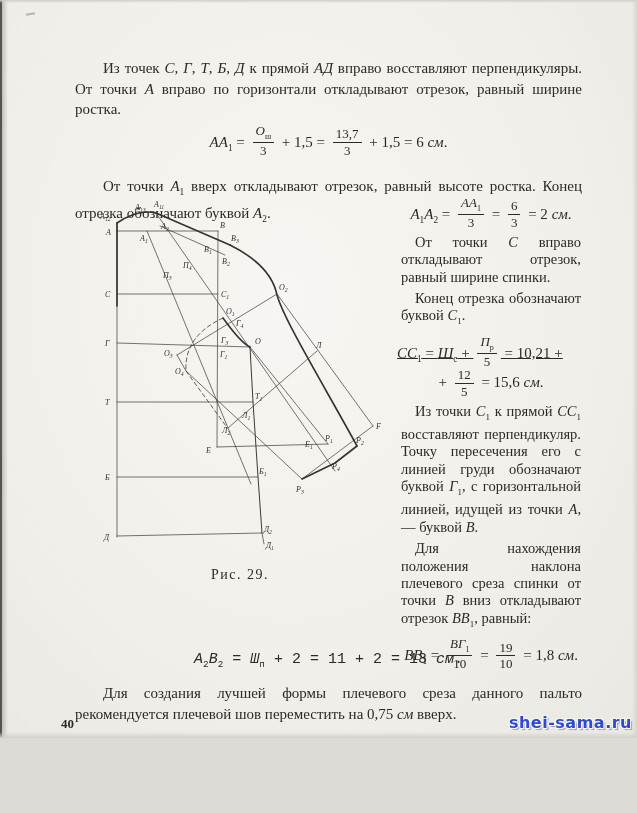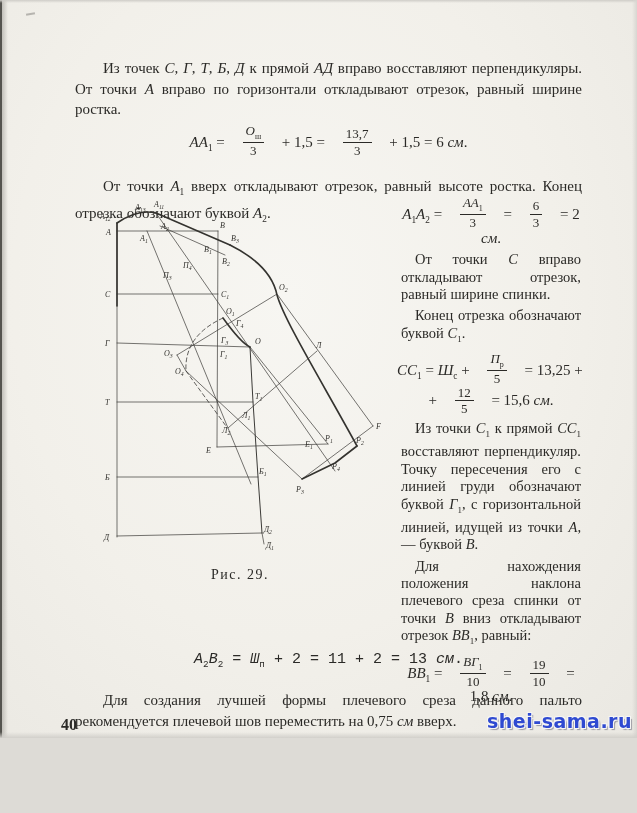--- a/index.html
+++ b/index.html
@@ -16,47 +16,47 @@
   .edge-right{right:0;top:0;bottom:0;width:5px;background:linear-gradient(to left,#d8d6d1,rgba(0,0,0,0));}
   .edge-bottom{left:0;right:0;bottom:0;height:6px;background:linear-gradient(to top,#d2d0cb,rgba(0,0,0,0));}
   .artifact{position:absolute;left:26px;top:13px;width:9px;height:2px;background:#b6b4af;transform:rotate(-10deg);}
 
   .blk{position:absolute;}
   .body-text{font-size:15px;line-height:20.5px;text-align:justify;}
   .body-text p{margin:0;text-indent:28px;}
   .p1{left:75px;top:58px;width:507px;}
   .p2{left:75px;top:160px;width:507px;margin-top:16px;}
   .p3{left:75px;top:599px;width:507px;}
-  .p4{left:75px;top:683px;width:507px;margin-top:7px;}
+  .p4{left:75px;top:683px;width:507px;}
 
   .formula{font-size:15px;color:#2b2a27;}
   .formula i{font-style:italic;}
   .f1{left:75px;top:124px;width:507px;text-align:center;}
   .f5{left:75px;top:651px;width:507px;text-align:center;font-family:Liberation Mono, monospace;}
-  .frac{display:inline-block;vertical-align:-0.55em;text-align:center;line-height:1.05;margin:0 14px;}
+  .frac{display:inline-block;vertical-align:-0.55em;text-align:center;line-height:1.05;margin:0 4px;}
   .frac .num{display:block;padding:0 3px 1px;border-bottom:1px solid #2b2a27;font-size:13px;}
   .frac .den{display:block;padding-top:1px;font-size:13px;}
   sub{font-size:0.62em;}
   i{font-style:italic;}
 
   .rcol{left:397px;top:196px;width:188px;font-size:14.5px;line-height:17.4px;text-align:justify;}
   .rcol p{margin:4px;text-indent:14px;}
   .rcol .formula{margin:0;}
   .rf2{text-align:center;margin:0 0 9px 0;}
-  .rf3a{margin:5px 0 2px 2px;text-align:left;}
+  .rf3a{margin:5px 0 2px 2px;text-align:left;text-decoration:underline;}
   .rf3b{text-align:center;margin:2px 0 9px 0;}
   .rf4{text-align:center;margin-top:6px;}
 
   .caption{left:80px;top:567px;width:320px;text-align:center;font-size:14px;letter-spacing:1.5px;}
-  .pagenum{left:61px;top:716px;font-size:16px;font-weight:bold;}
+  .pagenum{left:61px;top:716px;font-size:13px;font-weight:bold;}
 
   .watermark{
     right:5px;bottom:6px;
     font-family:"DejaVu Sans","Liberation Sans",sans-serif;
-    font-weight:700;font-size:19px;letter-spacing:0.5px;color:#2f4ad1;
+    font-weight:700;font-size:16px;letter-spacing:0.5px;color:#2f4ad1;
     text-shadow:-1px -1px 0 #f6f6f4, 1px -1px 0 #f6f6f4, -1px 1px 0 #f6f6f4,
                  1px 1px 0 #f6f6f4, 2px 2px 1px #9b9aa2;
   }
 
   .diagram{left:80px;top:196px;width:320px;height:370px;}
   .diagram svg{display:block;}
   .dline{stroke:#3b3a37;stroke-width:0.7;fill:none;stroke-linejoin:round;stroke-linecap:round;}
   .dmed{stroke:#3b3a37;stroke-width:1;fill:none;stroke-linejoin:round;stroke-linecap:round;}
   .dthick{stroke:#34332f;stroke-width:1.6;fill:none;stroke-linejoin:round;stroke-linecap:round;}
   .ddash{stroke:#3b3a37;stroke-width:0.8;fill:none;stroke-dasharray:4 3;stroke-linecap:round;}
@@ -163,21 +163,21 @@
         </g>
     </svg>
   </div>
 
   <div class="blk caption">Рис. 29.</div>
 
   <div class="blk body-text rcol">
     <div class="formula rf2"><i>А</i><sub>1</sub><i>А</i><sub>2</sub><span> = </span><span class="frac"><span class="num"><i>АА</i><sub>1</sub></span><span class="den"><span>3</span></span></span><span> = </span><span class="frac"><span class="num"><span>6</span></span><span class="den"><span>3</span></span></span><span> = 2 </span><i>см</i><span>.</span></div>
     <p>От точки <i>С</i> вправо откладывают отрезок, равный ширине спинки.</p>
     <p>Конец отрезка обозначают буквой <i>С</i><sub>1</sub>.</p>
-    <div class="formula rf3a"><i>СС</i><sub>1</sub><span> = </span><i>Ш</i><sub>с</sub><span> + </span><span class="frac"><span class="num"><i>П</i><sub>р</sub></span><span class="den"><span>5</span></span></span><span> = 13,25 +</span></div>
+    <div class="formula rf3a"><i>СС</i><sub>1</sub><span> = </span><i>Ш</i><sub>с</sub><span> + </span><span class="frac"><span class="num"><i>П</i><sub>р</sub></span><span class="den"><span>5</span></span></span><span> = 10,21 +</span></div>
     <div class="formula rf3b"><span>+ </span><span class="frac"><span class="num"><span>12</span></span><span class="den"><span>5</span></span></span><span> = 15,6 </span><i>см</i><span>.</span></div>
     <p>Из точки <i>С</i><sub>1</sub> к прямой <i>СС</i><sub>1</sub> восставляют перпендикуляр. Точку пересечения его с линией груди обозначают буквой <i>Г</i><sub>1</sub>, с горизонтальной линией, идущей из точки <i>А</i>, — буквой <i>В</i>.</p>
     <p>Для нахождения положения наклона плечевого среза спинки от точки <i>В</i> вниз откладывают отрезок <i>ВВ</i><sub>1</sub>, равный:</p>
     <div class="formula rf4"><i>ВВ</i><sub>1</sub><span> = </span><span class="frac"><span class="num"><i>ВГ</i><sub>1</sub></span><span class="den"><span>10</span></span></span><span> = </span><span class="frac"><span class="num"><span>19</span></span><span class="den"><span>10</span></span></span><span> = 1,8 </span><i>см</i><span>.</span></div>
   </div>
 
 
   <div class="blk formula f5"><i>А</i><sub>2</sub><i>В</i><sub>2</sub><span> = </span><i>Ш</i><sub>п</sub><span> + 2 = 11 + 2 = 13 </span><i>см</i><span>.</span></div>
 
   <div class="blk body-text p4">

